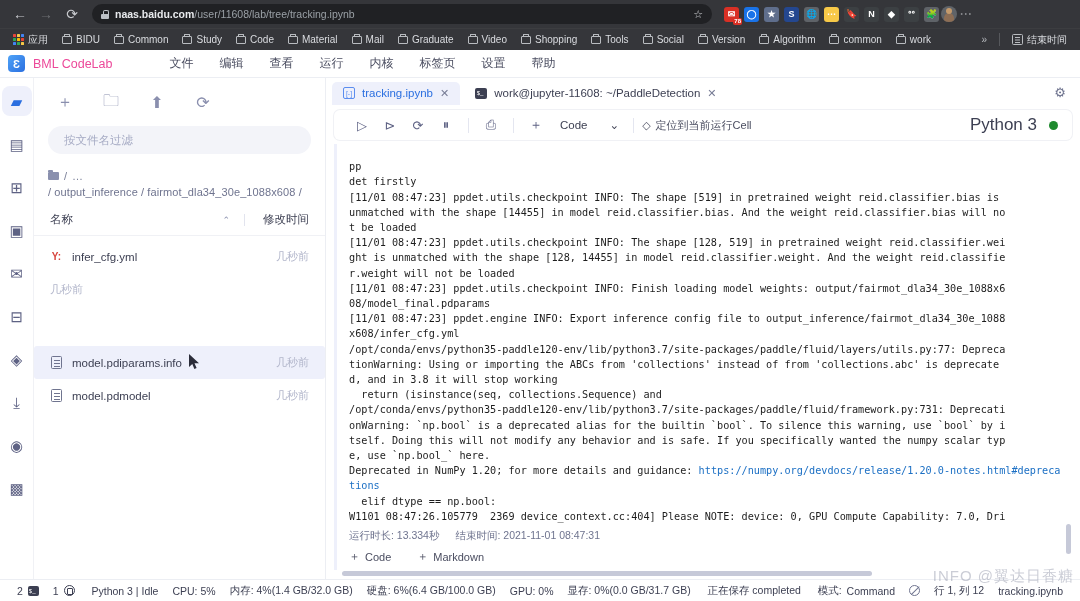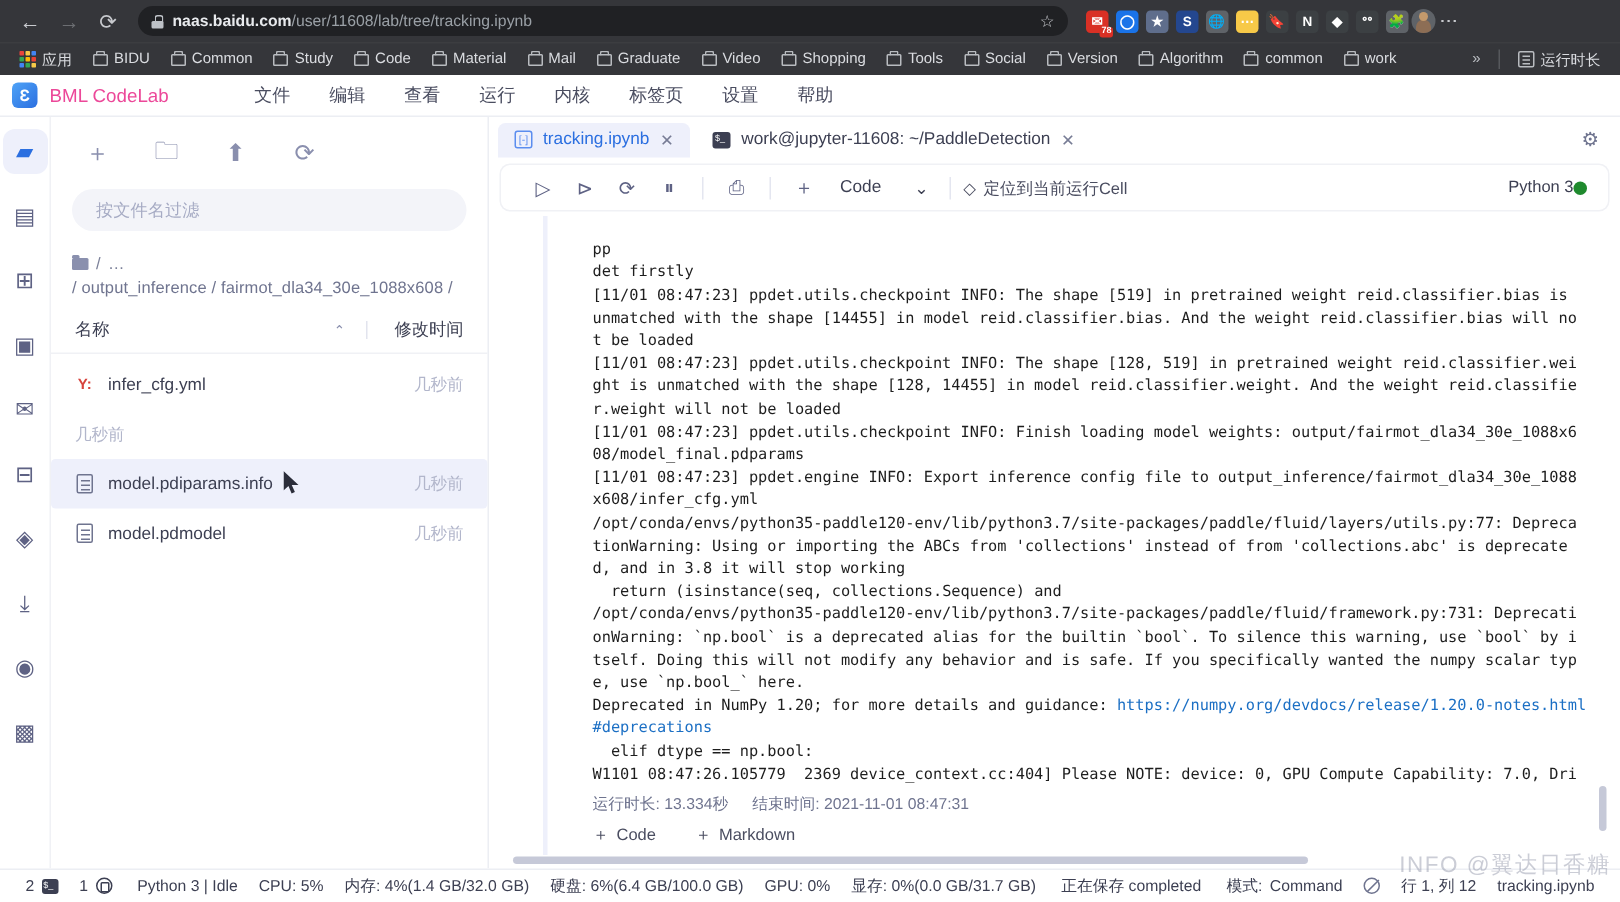--- a/index.html
+++ b/index.html
@@ -158,21 +158,21 @@
     font-size:11.5px; color:#3c3f52; border-bottom:1px solid #f0f1f5;
   }
   .fb-head .name-col { flex:1; display:flex; align-items:center; gap:6px;}
   .sort-caret { font-size:9px; color:#8a8fae; }
   .col-div { width:1px;height:12px;background:#e2e4ee;margin-right:18px;}
   .fb-list { padding-top: 4px; }
   .fb-row {
     display:flex; align-items:center; height: 33px; padding: 0 16px;
     font-size:11.5px; color:#3c3f52; border-radius:3px; position:relative;
   }
-  .fb-row.selected { background:#eef0fb; }
+  .fb-row.selected { background:#eef0fb;margin-top:40px; }
   .fb-row .fname { flex:1; display:flex;align-items:center;gap:9px;}
   .fb-row .ftime { color:#b2b6cb; font-size:11px;}
   .ficon { width:13px;height:15px;flex:0 0 auto;display:flex;align-items:center;
            justify-content:center;}
   .yml-ico { color:#d7443e; font-size:10px; font-weight:700; }
   .doc-ico {
     width:11px;height:13px;border:1.3px solid #6f748f;border-radius:1.5px;position:relative;
   }
   .doc-ico::after{
     content:"";position:absolute;left:2px;top:2.5px;width:6px;height:1.1px;
@@ -210,28 +210,28 @@
     box-shadow: 0 0 0 1px #f0f1f5;
   }
   .tb-btn { width:28px;height:24px;display:flex;align-items:center;justify-content:center;
             color:#5e6284; font-size:13px;}
   .tb-sep { width:1px;height:15px;background:#e4e6f0;margin:0 8px;}
   .tb-select {
     display:flex;align-items:center;gap:22px;font-size:11.5px;color:#3c3f52;
     padding:0 6px 0 10px;
   }
   .tb-locate { display:flex;align-items:center;gap:5px;font-size:11px;color:#4a4d60; }
-  .tb-right { margin-left:auto; display:flex;align-items:center;gap:0;font-size:11px;
+  .tb-right { margin-left:auto; display:flex;align-items:center;gap:12px;font-size:17px;
               color:#3c3f52;}
   .kernel-dot { width:9px;height:9px;border-radius:50%;background:#1f8a2e; }
 
   
   .nb-scroll { flex:1; display:flex; min-height:0; padding: 4px 8px 0 8px; position:relative;}
   .nb-inner { flex:1; display:flex; flex-direction:column; min-width:0;
-              border-left: 3px solid #eef0fb; padding-left:18px; position:relative;margin-left:28px;}
+              border-left: 3px solid #eef0fb; padding-left:0; position:relative;}
   .out-area {
     flex:1; overflow:hidden; padding: 0 0 0 12px;
     font-family: "DejaVu Sans Mono", monospace;
     font-size: 10.2px; line-height: 15.2px; color: #1d1d1d;
     white-space: pre-wrap; word-break: break-all;
   }
   .out-area .lnk { color:#1b6fc4; }
   .run-meta {
     font-size: 10.5px; color:#6f748f; padding: 6px 0 2px 12px;
     display:flex; gap:16px;
@@ -407,21 +407,21 @@
         <div class="bk">
           <span class="bk-folder"></span>
           <span>work</span>
         </div>
       </div>
     <div class="bk-spacer"></div>
     <div class="chev-more">»</div>
     <div class="bk-sep"></div>
     <div class="bk">
       <span class="reading-ico"></span>
-      <span>运行时长</span>
+      <span>结束时间</span>
     </div>
   </div>
 </div>
 
 <div class="app">
 
   <div class="menubar">
     <div class="logo">Ɛ</div>
     <div class="brand">BML CodeLab</div>
     <div class="menu-items" id="menu-items">

